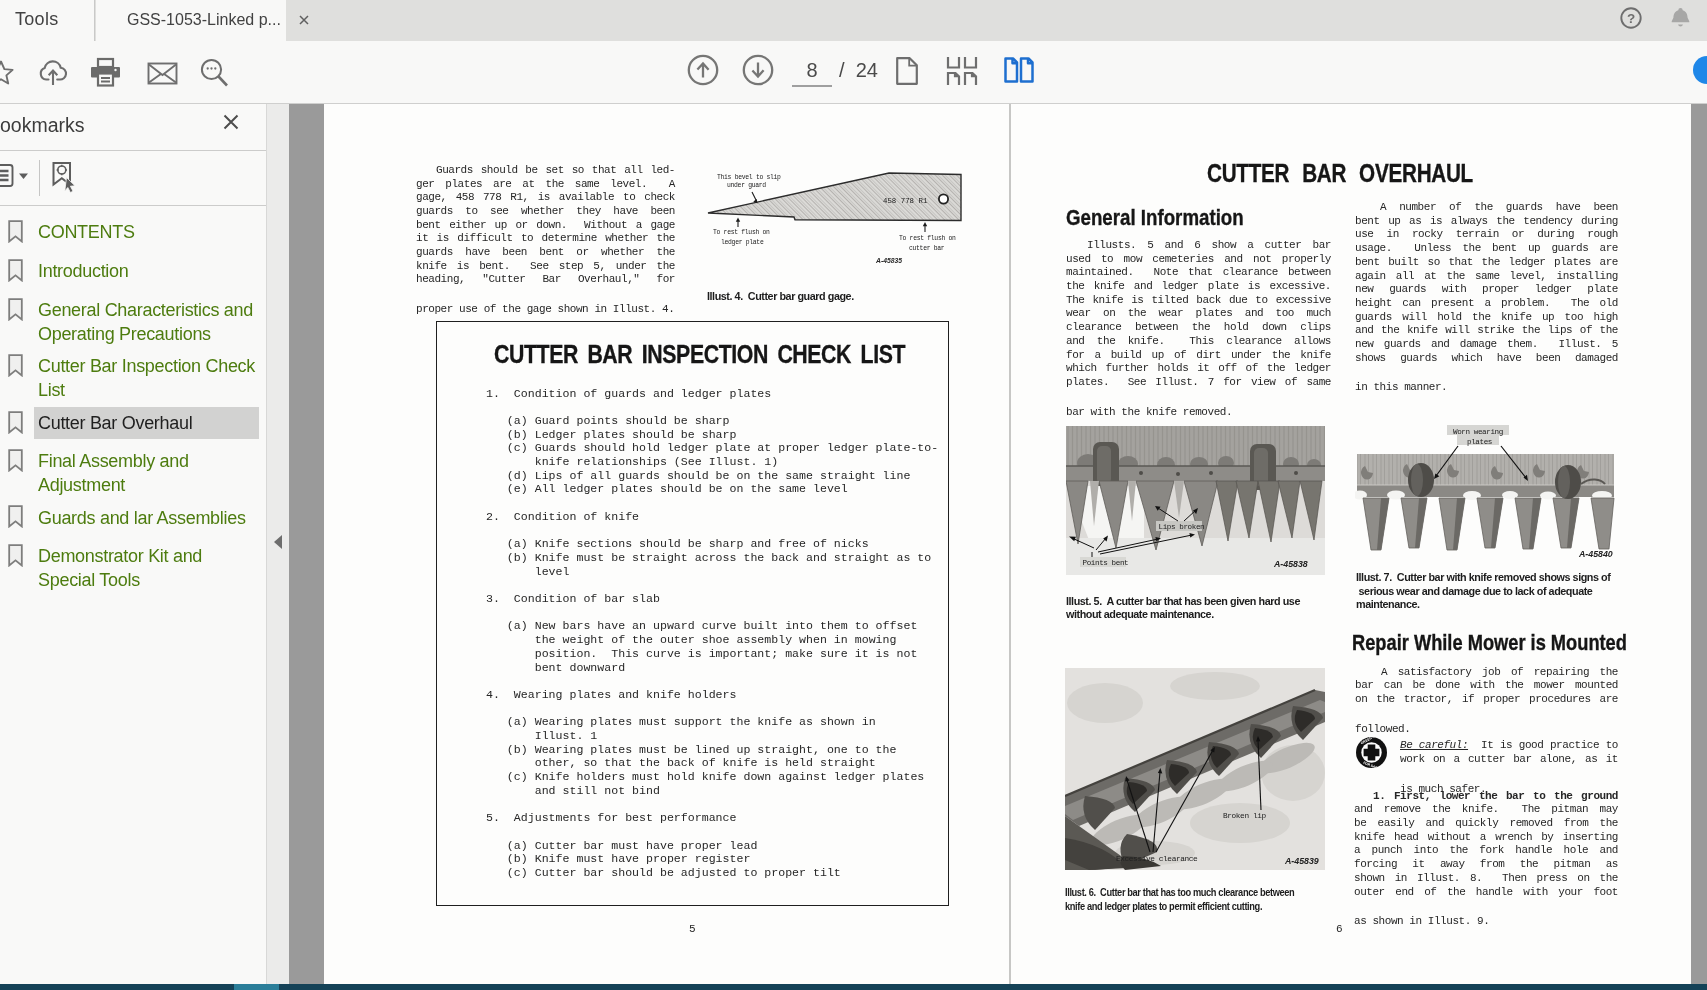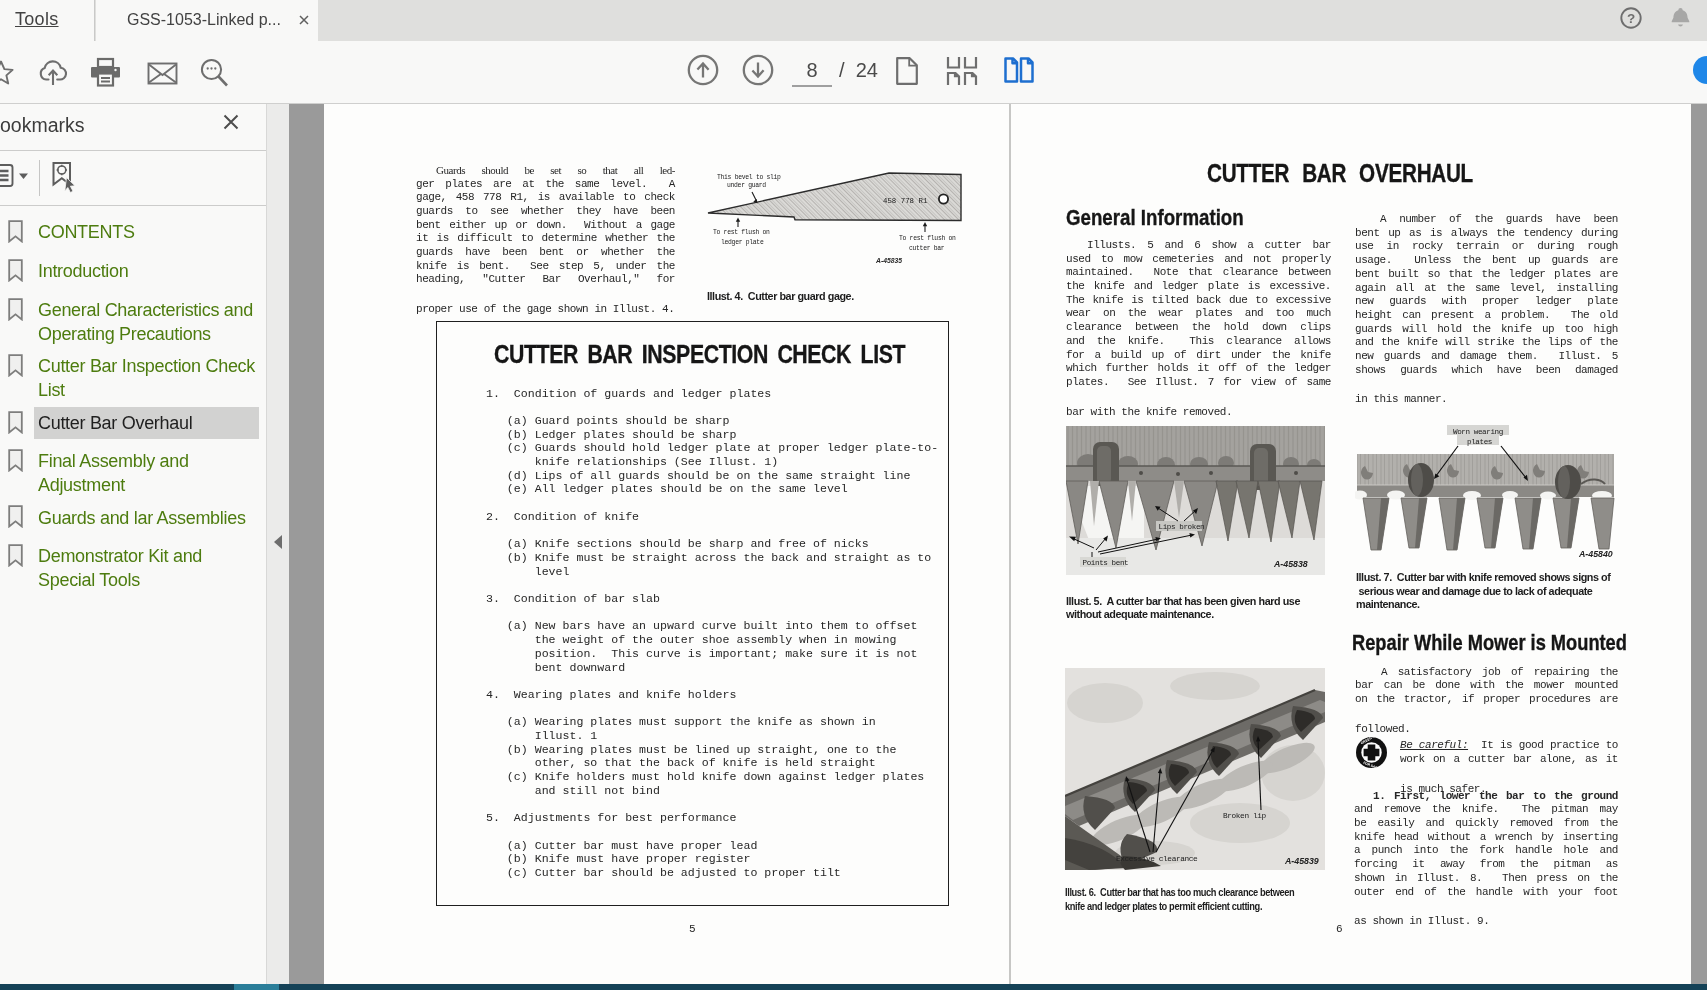--- a/index.html
+++ b/index.html
@@ -2,21 +2,21 @@
 <html><head><meta charset="utf-8">
 <style>
 * { margin:0; padding:0; box-sizing:border-box; }
 html,body { width:1707px; height:990px; overflow:hidden; background:#9a9a9a; }
 body { font-family:"Liberation Sans", sans-serif; position:relative; }
 .abs { position:absolute; }
 
 #tabbar { position:absolute; left:0; top:0; width:1707px; height:41px; background:#dfdfdd; }
 .tab { position:absolute; top:0; height:41px; background:#f8f8f7; }
 #tab-tools { left:0; width:95px; border-right:1px solid #c9c9c8; }
-#tab-doc { left:96px; width:222px; }
+#tab-doc { left:96px; width:190px; }
 .tab span.lbl { position:absolute; top:11px; font-size:16px; color:#424242; white-space:nowrap; }
 #tab-tools span.lbl { font-size:18px; top:8.5px; letter-spacing:0.3px; }
 #toolbar { position:absolute; left:0; top:41px; width:1707px; height:63px; background:#f8f8f7; border-bottom:1px solid #cfcfce; }
 #pagefield { position:absolute; left:792px; top:57px; width:40px; height:30px; border-bottom:2px solid #9f9f9f; font-size:20px; color:#4a4a4a; text-align:center; line-height:26px; }
 #pagecount { position:absolute; left:839px; top:59px; font-size:20px; color:#4a4a4a; }
 
 #sidebar { position:absolute; left:0; top:104px; width:266px; height:880px; background:#f9f9f8; }
 #sb-title { position:absolute; left:-13px; top:10px; font-size:19.5px; color:#3c3c3c; }
 .hrule { position:absolute; left:0; width:266px; height:1px; background:#cccccb; }
 #handle { position:absolute; left:266px; top:104px; width:23px; height:880px; background:#ebebea; border-left:1px solid #d8d8d7; }
@@ -34,21 +34,21 @@
 pre.tw { letter-spacing:0; white-space:pre; font-size:11.6px; }
 .cap { font-weight:bold; font-size:10.8px; line-height:13.6px; color:#1d1d1d; letter-spacing:-0.45px; white-space:nowrap; }
 .hd { font-weight:bold; color:#161616; white-space:nowrap; transform-origin:0 0; -webkit-text-stroke:0.35px #161616; }
 
 #tealbar { position:absolute; left:0; top:984px; width:1707px; height:6px; background:#154257; }
 #tealseg { position:absolute; left:234px; top:984px; width:45px; height:6px; background:#2b7e99; }
 </style></head>
 <body>
 <div id="tabbar"></div>
 <div class="tab" id="tab-tools">
-    <span class="lbl" style="left:15px;text-decoration:underline;">Tools</span>
+    <span class="lbl" style="left:15px;">Tools</span>
   </div>
 <div class="tab" id="tab-doc">
     <span class="lbl" style="left:31px;">GSS-1053-Linked p...</span>
   <svg class="abs" style="left:203px;top:15px;" width="10" height="10" viewBox="0 0 10 10">
       <path d="M1 1 L9 9 M9 1 L1 9" stroke="#5f5f5f" stroke-width="1.5"></path>
     </svg>
 </div>
 <svg class="abs" style="left:1620px;top:7px;" width="22" height="22" viewBox="0 0 22 22">
     <circle cx="11" cy="11" r="9.7" fill="none" stroke="#6e6e6e" stroke-width="1.9"></circle>
     <text x="11" y="15.8" font-size="13.5" font-weight="bold" fill="#6e6e6e" text-anchor="middle" font-family="Liberation Sans">?</text>
@@ -174,21 +174,21 @@
 </div>
 <svg class="abs" style="left:273px;top:534px;z-index:6;" width="10" height="16" viewBox="0 0 10 16">
     <path d="M9 1 v14 L1 8 z" fill="#6d6d6d"></path>
   </svg>
 <div id="handle"></div>
 <div id="canvas"></div>
 <div id="spread"></div>
 <div id="pagediv"></div>
 <div id="leftpage">
 <div class="abs tw" style="left:416px;top:163.8px;width:259px;">
-<div class="jl" style="text-indent:20px;font-family:Liberation Serif, serif;">Guards should be set so that all led-</div>
+<div class="jl" style="text-indent:20px;">Guards should be set so that all led-</div>
 <div class="jl">ger plates are at the same level.&nbsp; A</div>
 <div class="jl">gage, 458 778 R1, is available to check</div>
 <div class="jl">guards to see whether they have been</div>
 <div class="jl">bent either up or down.&nbsp; Without a gage</div>
 <div class="jl">it is difficult to determine whether the</div>
 <div class="jl">guards have been bent or whether the</div>
 <div class="jl">knife is bent.&nbsp; See step 5, under the</div>
 <div class="jl">heading, "Cutter Bar Overhaul," for</div>
 <div class="l">proper use of the gage shown in Illust. 4.</div>
 </div>
@@ -271,21 +271,21 @@
 <div class="jl">the knife and ledger plate is excessive.</div>
 <div class="jl">The knife is tilted back due to excessive</div>
 <div class="jl">wear on the wear plates and too much</div>
 <div class="jl">clearance between the hold down clips</div>
 <div class="jl">and the knife.&nbsp; This clearance allows</div>
 <div class="jl">for a build up of dirt under the knife</div>
 <div class="jl">which further holds it off of the ledger</div>
 <div class="jl">plates.&nbsp; See Illust. 7 for view of same</div>
 <div class="l">bar with the knife removed.</div>
 </div>
-<div class="abs tw" style="left:1355px;top:213px;width:263px;">
+<div class="abs tw" style="left:1355px;top:201px;width:263px;">
 <div class="jl" style="text-indent:25px;">A number of the guards have been</div>
 <div class="jl">bent up as is always the tendency during</div>
 <div class="jl">use in rocky terrain or during rough</div>
 <div class="jl">usage.&nbsp; Unless the bent up guards are</div>
 <div class="jl">bent built so that the ledger plates are</div>
 <div class="jl">again all at the same level, installing</div>
 <div class="jl">new guards with proper ledger plate</div>
 <div class="jl">height can present a problem.&nbsp; The old</div>
 <div class="jl">guards will hold the knife up too high</div>
 <div class="jl">and the knife will strike the lips of the</div>

